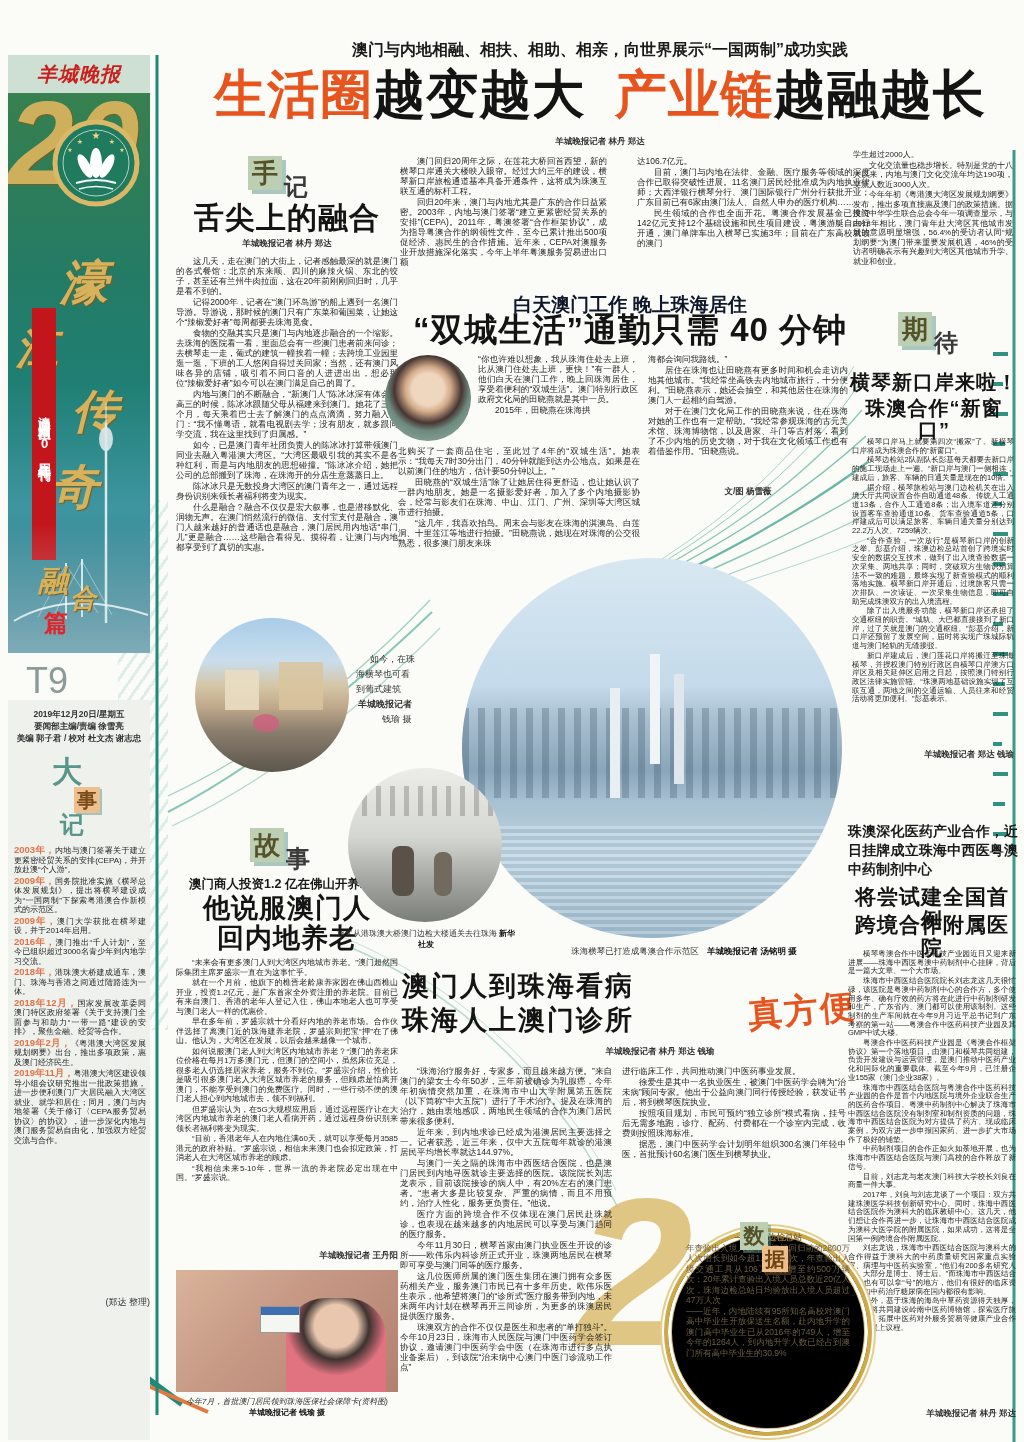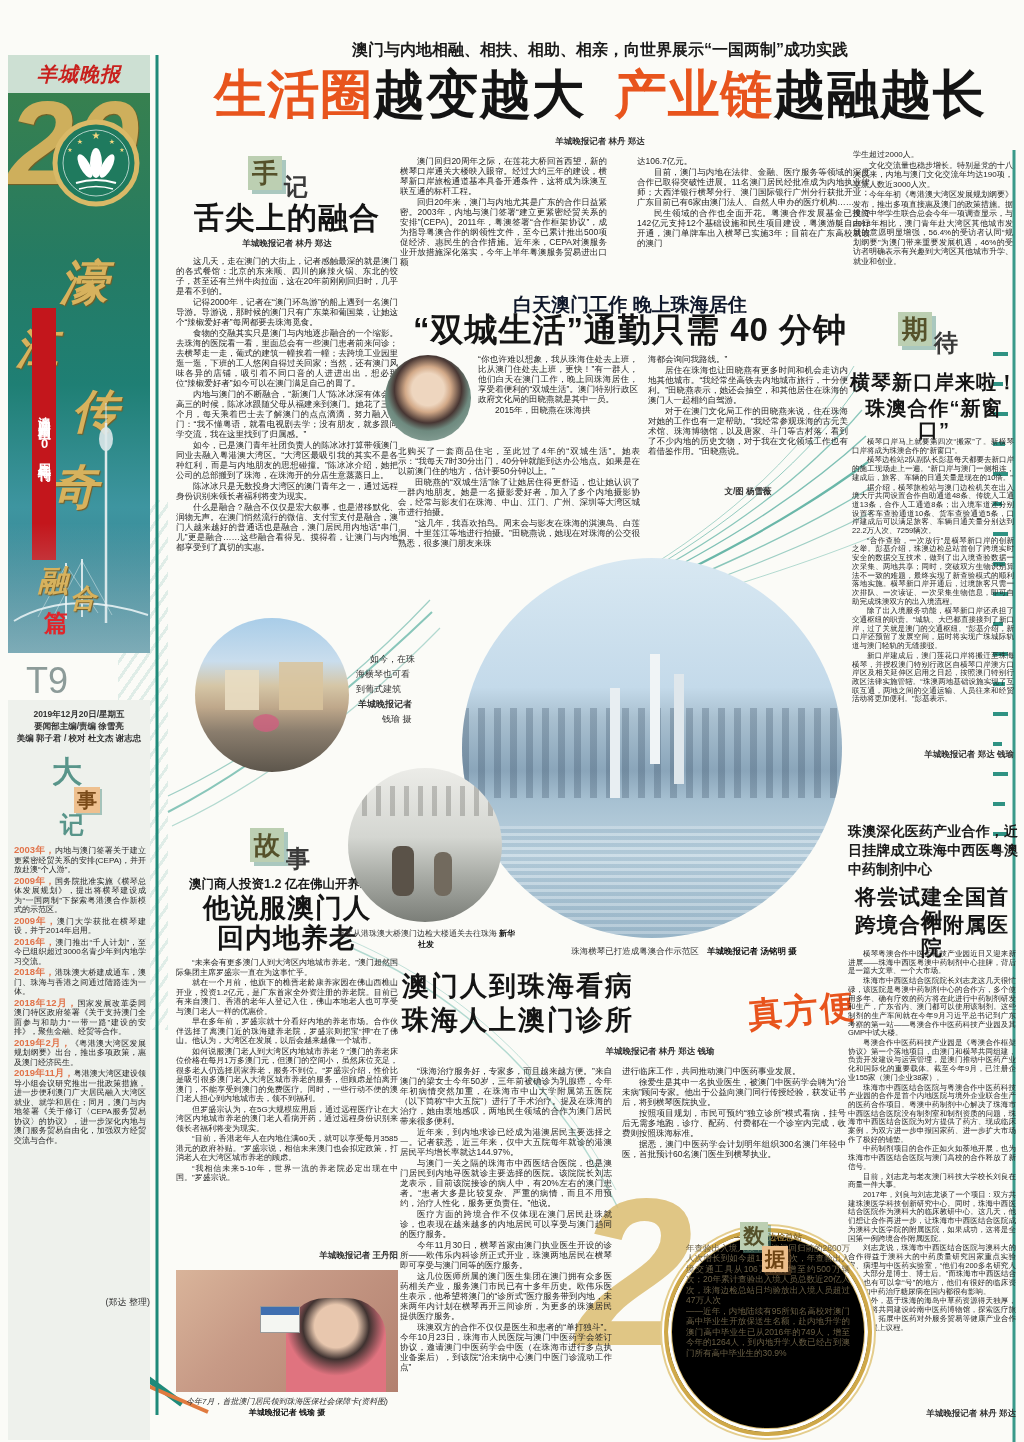--- a/index.html
+++ b/index.html
@@ -285,21 +285,21 @@
   </div>
   <div class="byline" style="left:176px;top:1250px;width:222px;text-align:right;font-weight:700;">羊城晚报记者 王丹阳</div>
   <div class="abs" style="left:176px;top:1270px;width:222px;height:122px;z-index:3;background:linear-gradient(135deg,#d9b49a 0%,#c79a86 40%,#b2806f 100%);overflow:hidden;">
     <div class="abs" style="left:110px;top:28px;width:100px;height:94px;background:radial-gradient(circle at 50% 30%,#e8c7ae 0 26%,#3f3230 40%,#e0737f 60%,#e0737f 100%);border-radius:40% 40% 0 0;"></div>
     <div class="abs" style="left:84px;top:36px;width:38px;height:25px;background:#f4f6f2;border:1px solid #999;">
       <div style="width:100%;height:8px;background:#3f6fb0;"></div>
     </div>
   </div>
   <div class="cap" style="left:176px;top:1396px;width:222px;font-style:italic;">
     <span>今年7月，首批澳门居民领到珠海医保社会保障卡(资料图)</span><br>
-    <b style="font-style:normal;">羊城晚报记者 钱瑜 摄</b>
+    <b style="font-style:normal;font-family:Liberation Serif, serif;">羊城晚报记者 钱瑜 摄</b>
   </div>
 
   <div class="hl" style="left:402px;top:972px;font-size:27px;letter-spacing:2px;">澳门人到珠海看病</div>
   <div class="hl" style="left:402px;top:1006px;font-size:27px;letter-spacing:2px;">珠海人上澳门诊所</div>
   <div class="hl accent" style="left:748px;top:992px;font-size:34px;transform:rotate(-5deg);letter-spacing:2px;">真方便</div>
   <div class="byline" style="left:480px;top:1046px;width:360px;text-align:center;font-weight:700;">羊城晚报记者 林丹 郑达 钱瑜</div>
   <div class="col f85" style="left:400px;top:1066px;width:212px;height:372px;">
     <p>“珠海治疗服务好，专家多，而且越来越方便。”来自澳门的梁女士今年50岁，三年前被确诊为乳腺癌，今年年初病情突然加重，在珠海市中山大学附属第五医院（以下简称“中大五院”）进行了手术治疗。提及在珠海的治疗，她由衷地感叹，两地民生领域的合作为澳门居民带来很多便利。</p>
     <p>近年来，到内地求诊已经成为港澳居民主要选择之一。记者获悉，近三年来，仅中大五院每年就诊的港澳居民平均增长率就达144.97%。</p>
     <p>与澳门一关之隔的珠海市中西医结合医院，也是澳门居民到内地寻医就诊主要选择的医院。该院院长刘志龙表示，目前该院接诊的病人中，有20%左右的澳门患者。“患者大多是比较复杂、严重的病情，而且不用预约，治疗人性化，服务更负责任。”他说。</p>

